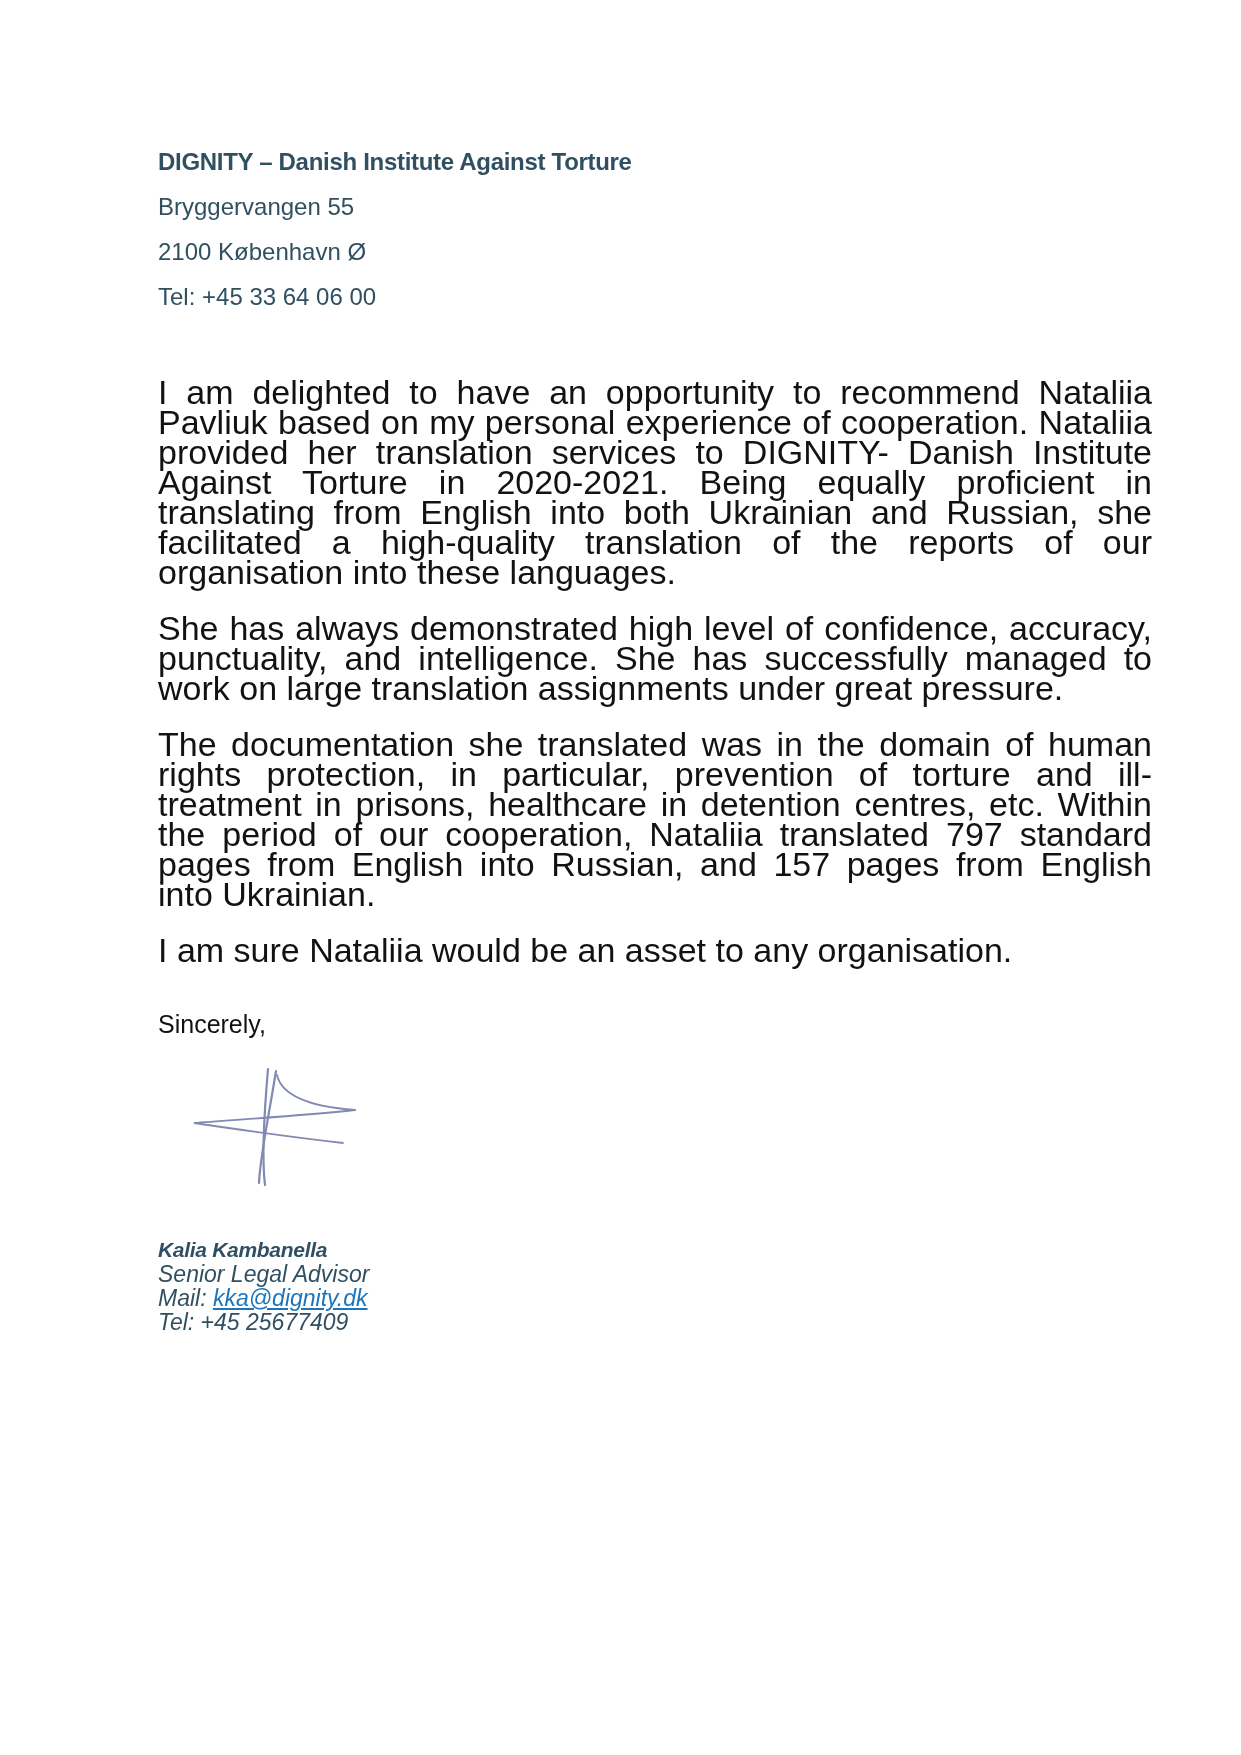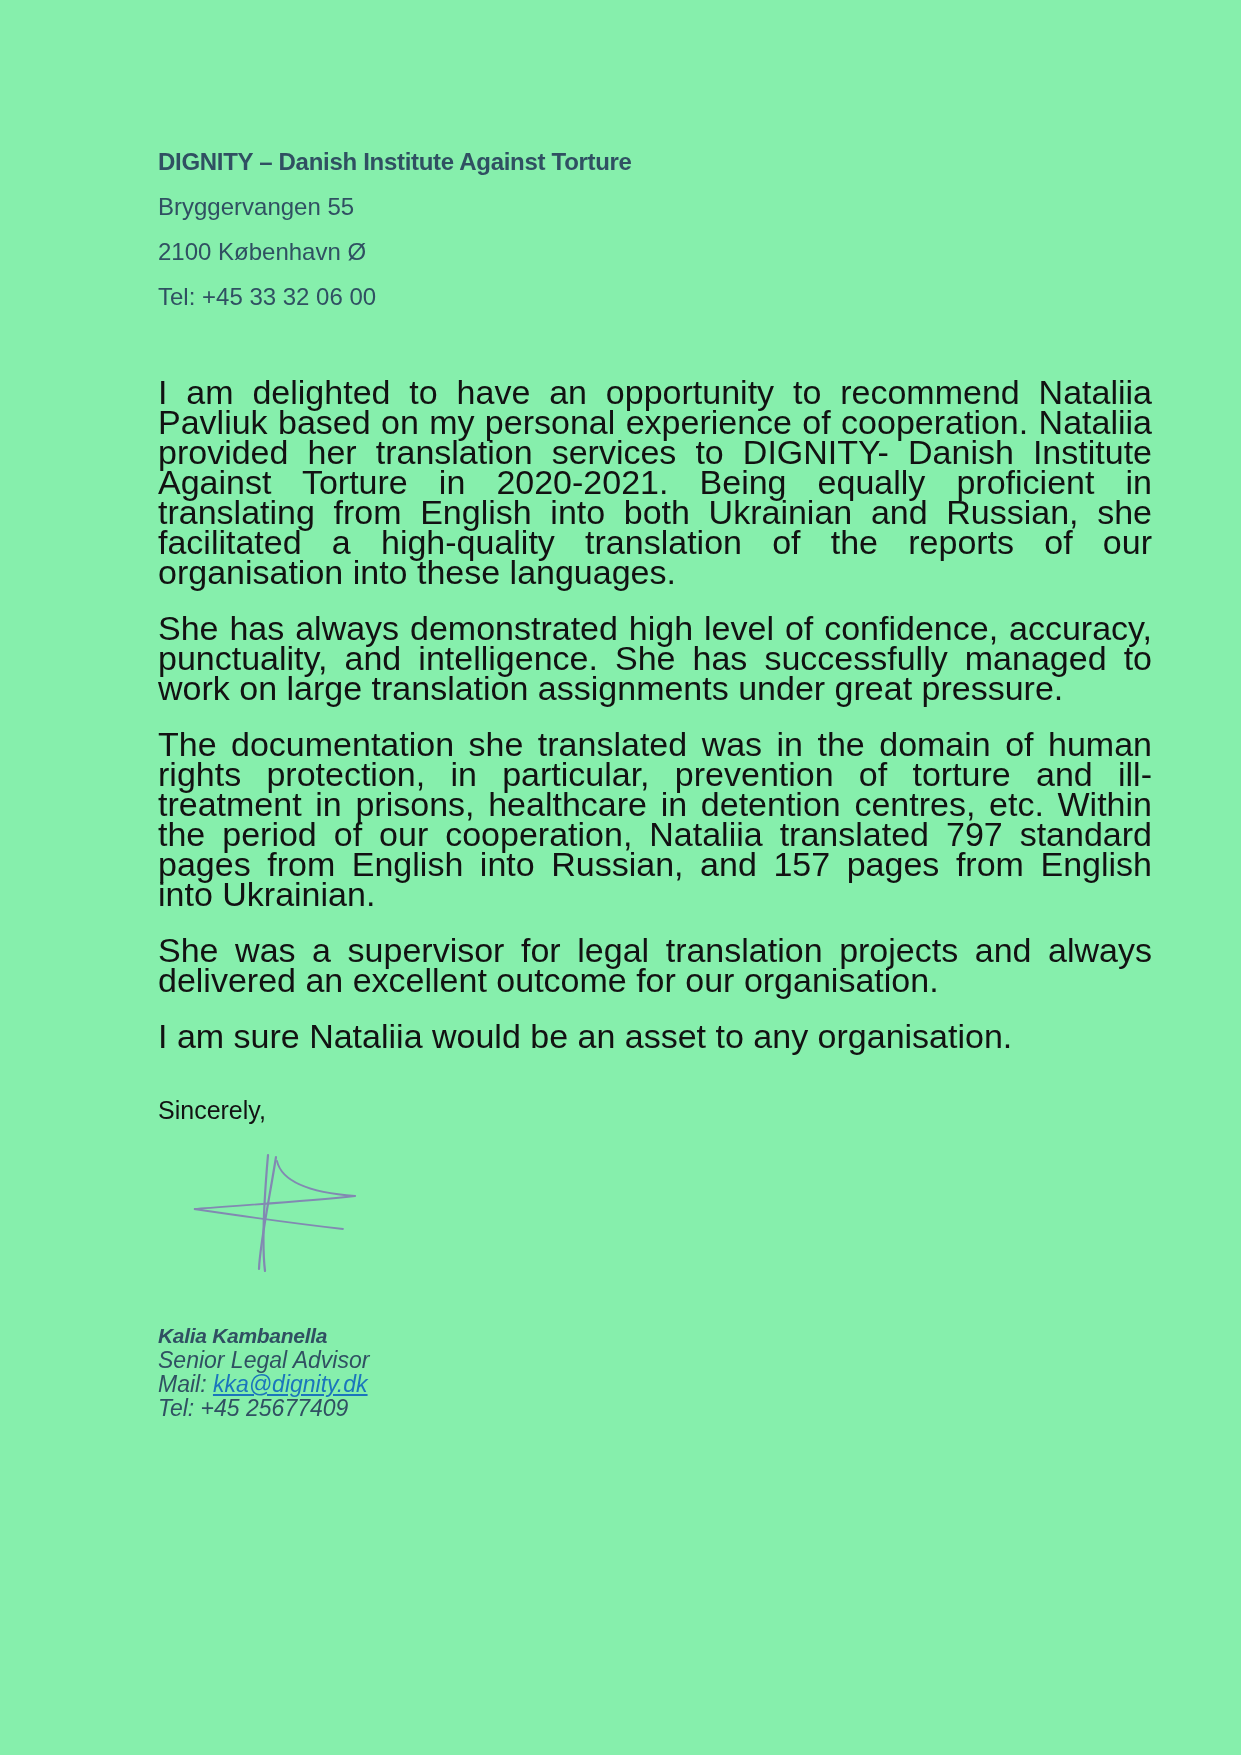--- a/index.html
+++ b/index.html
@@ -2,21 +2,21 @@
 <html><head>
 <meta charset="utf-8">
 <style>
   * { margin: 0; padding: 0; box-sizing: border-box; }
   html, body { background: #e8e8e8; }
   .page {
     position: relative;
     width: 1241px;
     height: 1755px;
     margin: 0 auto;
-    background: #86efac;
+    background: #ffffff;
     font-family: "Liberation Sans", "DejaVu Sans", sans-serif;
     color: #141414;
     overflow: hidden;
   }
   .content {
     padding: 148px 89px 0 158px; 
   }
 
   
   .letterhead p {
@@ -91,29 +91,28 @@
 </head>
 <body>
 
 <div class="page">
   <div class="content">
 
     <header class="letterhead">
       <p class="org">DIGNITY – Danish Institute Against Torture</p>
       <p>Bryggervangen 55</p>
       <p>2100 København Ø</p>
-      <p>Tel: +45 33 32 06 00</p>
+      <p>Tel: +45 33 64 06 00</p>
     </header>
 
 
     <div class="body-text">
       <p>I am delighted to have an opportunity to recommend Nataliia Pavliuk based on my personal experience of cooperation. Nataliia provided her translation services to DIGNITY- Danish Institute Against Torture in 2020-2021. Being equally proficient in translating from English into both Ukrainian and Russian, she facilitated a high-quality translation of the reports of our organisation into these languages.</p>
       <p>She has always demonstrated high level of confidence, accuracy, punctuality, and intelligence. She has successfully managed to work on large translation assignments under great pressure.</p>
       <p>The documentation she translated was in the domain of human rights protection, in particular, prevention of torture and ill-treatment in prisons, healthcare in detention centres, etc. Within the period of our cooperation, Nataliia translated 797 standard pages from English into Russian, and 157 pages from English into Ukrainian.</p>
-      <p>She was a supervisor for legal translation projects and always delivered an excellent outcome for our organisation.</p>
       <p>I am sure Nataliia would be an asset to any organisation.</p>
     </div>
 
     <p class="closing">Sincerely,</p>
 
     <div class="signature">
       <svg width="210" height="150" viewBox="0 0 210 150" xmlns="http://www.w3.org/2000/svg" fill="none" stroke="#8289b2" stroke-width="1.8" stroke-linecap="round">
 
         <path d="M 98,16 C 94,62 92,108 95,132" stroke-width="2.2"></path>
         <path d="M 106,18 C 99,62 90,104 89,130" stroke-width="2.2"></path>

